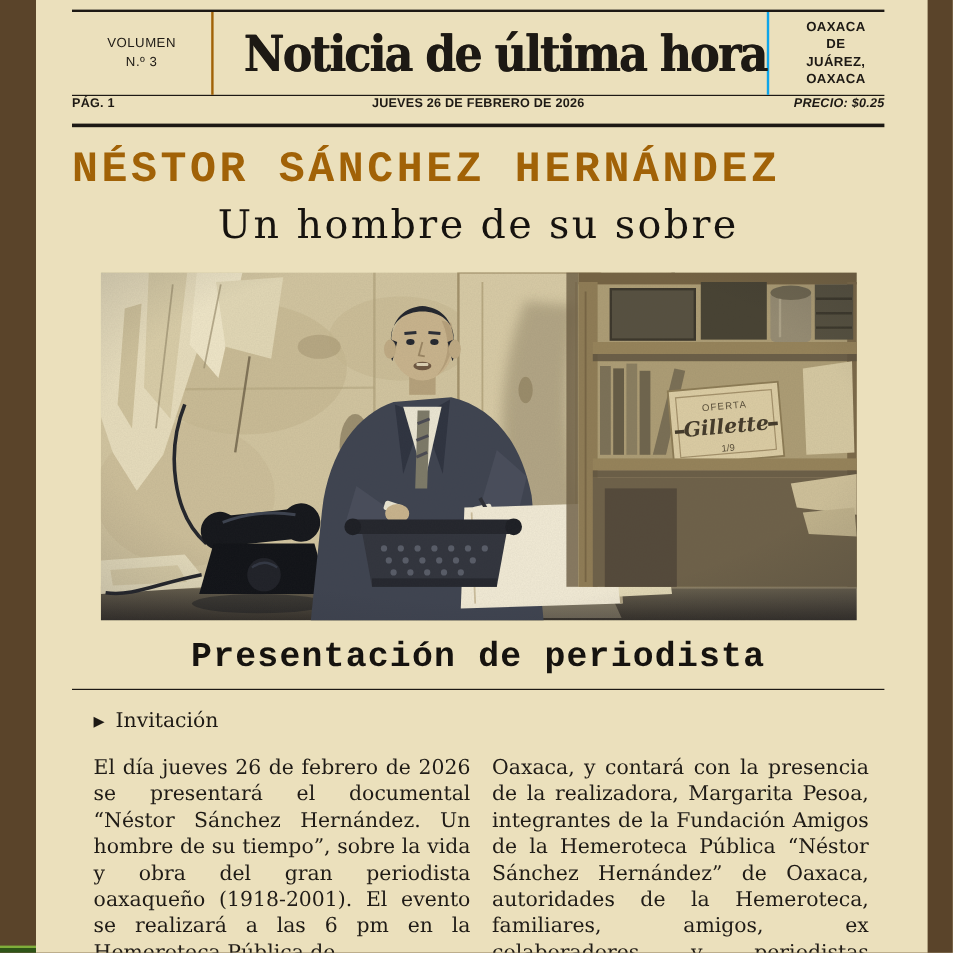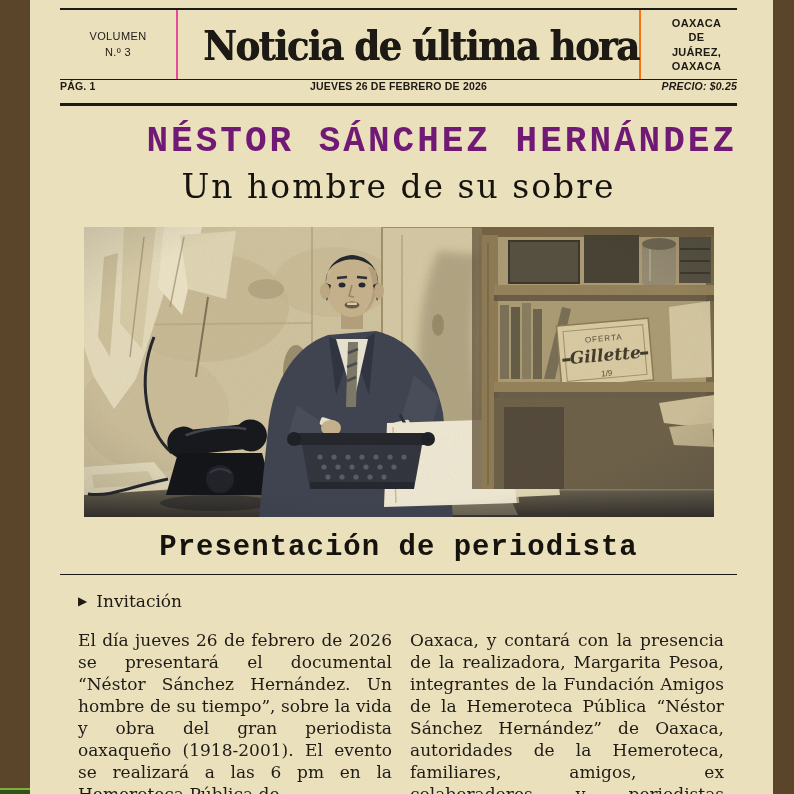--- a/index.html
+++ b/index.html
@@ -19,37 +19,37 @@
   }
   .content{padding:0 36px 0 30px;}
   .rule{border:0;border-top:2px solid #1d1914;margin:0;}
   .rule-top{margin-top:8px;}
   .rule-mid{border-top-width:1.5px;}
   .rule-thick{border-top-width:3px;}
   .rule-section{border-top-width:1.5px;margin-top:9px;}
 
   .mast-row{display:grid;grid-template-columns:118px 1fr 114px;height:69px;}
   .mast-box{display:flex;flex-direction:column;align-items:center;justify-content:center;text-align:center;}
-  .mast-left{border-right:2px solid #ec4899;font-size:11px;letter-spacing:.4px;line-height:1.45;font-weight:500;}
-  .mast-right{border-left:2px solid #f97316;font-size:11px;font-weight:700;letter-spacing:.3px;line-height:1.3;}
+  .mast-left{border-right:2px solid #a16207;font-size:11px;letter-spacing:.4px;line-height:1.45;font-weight:500;}
+  .mast-right{border-left:2px solid #0ea5e9;font-size:11px;font-weight:700;letter-spacing:.3px;line-height:1.3;}
   .mast-center{display:flex;align-items:center;justify-content:center;margin-left:25px;}
   .mast-title{
     font-family:"DejaVu Serif", serif;font-weight:700;font-size:37px;
     letter-spacing:-1.5px;transform:scaleY(1.12);white-space:nowrap;
     text-shadow:.6px 0 0 #1d1914;
   }
   .dateline{position:relative;height:23px;display:flex;align-items:flex-start;justify-content:space-between;font-size:10.5px;font-weight:700;letter-spacing:.2px;}
   .dateline .center{position:absolute;left:0;right:0;text-align:center;}
   .price{font-style:italic;}
 
   .headline{
-    margin-top:16px;text-align:right;
+    margin-top:16px;text-align:left;
     font-family:"Liberation Mono", monospace;font-weight:700;
     font-size:36px;letter-spacing:3px;line-height:1.1;white-space:nowrap;
-    color:#701a75;
+    color:#a16207;
   }
   .subtitle{
     margin-top:6px;text-align:center;
     font-family:"DejaVu Serif", serif;font-size:33px;letter-spacing:2px;line-height:1.15;
     color:#16130f;
   }
   .photo{width:630px;height:290px;margin:21px auto 0;display:block;}
   .section-title{
     margin-top:14px;text-align:center;
     font-family:"Liberation Mono", monospace;font-weight:700;

